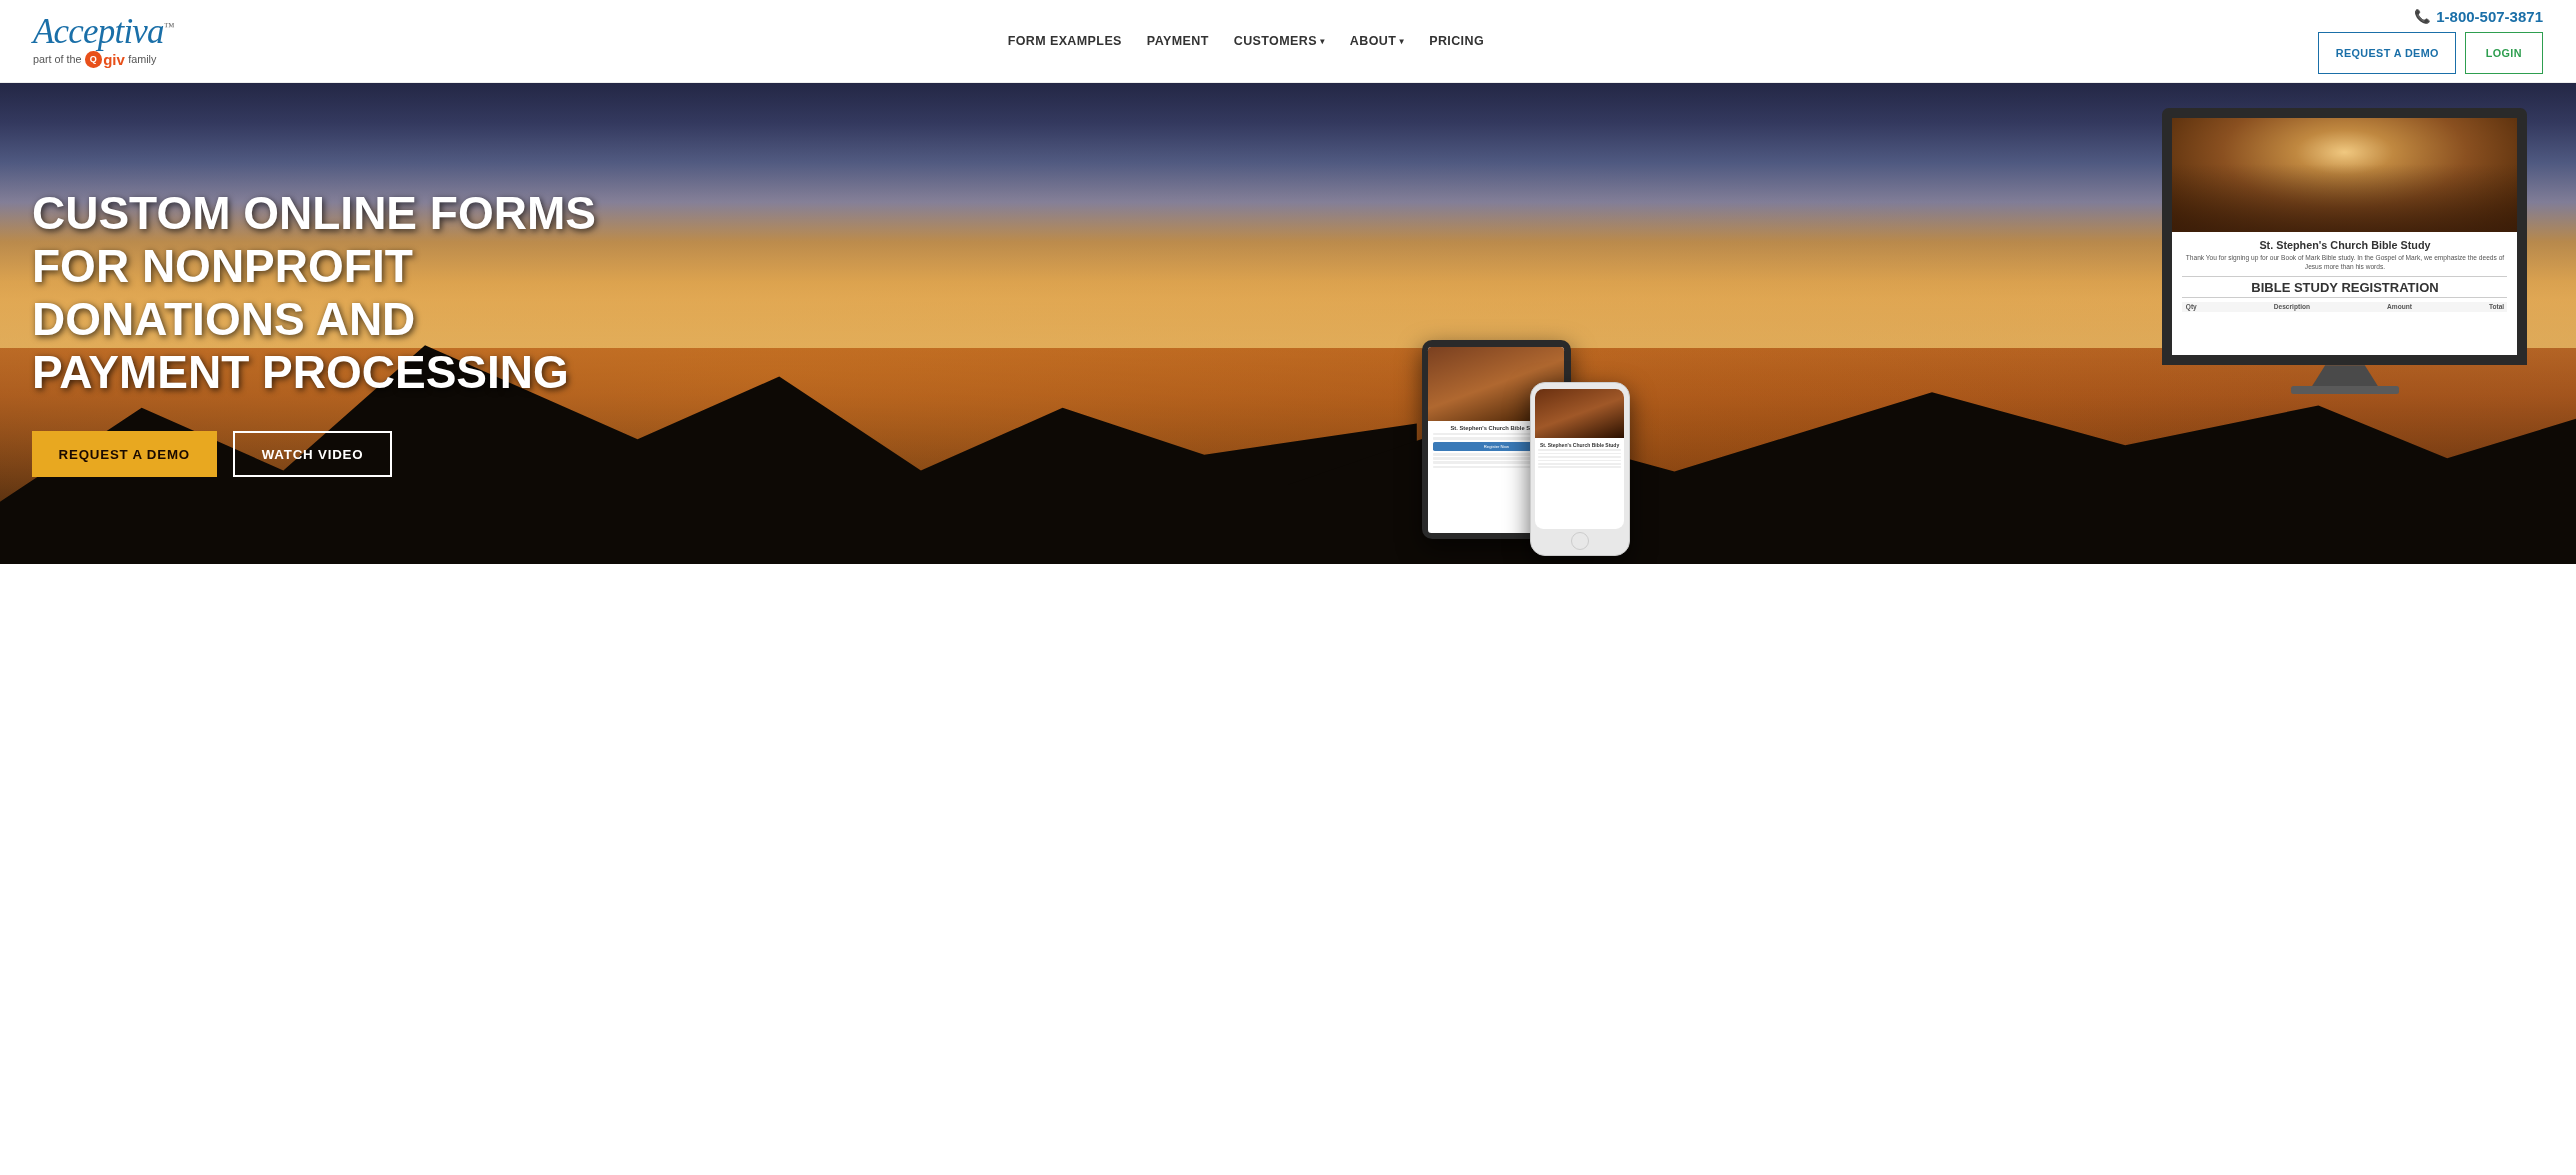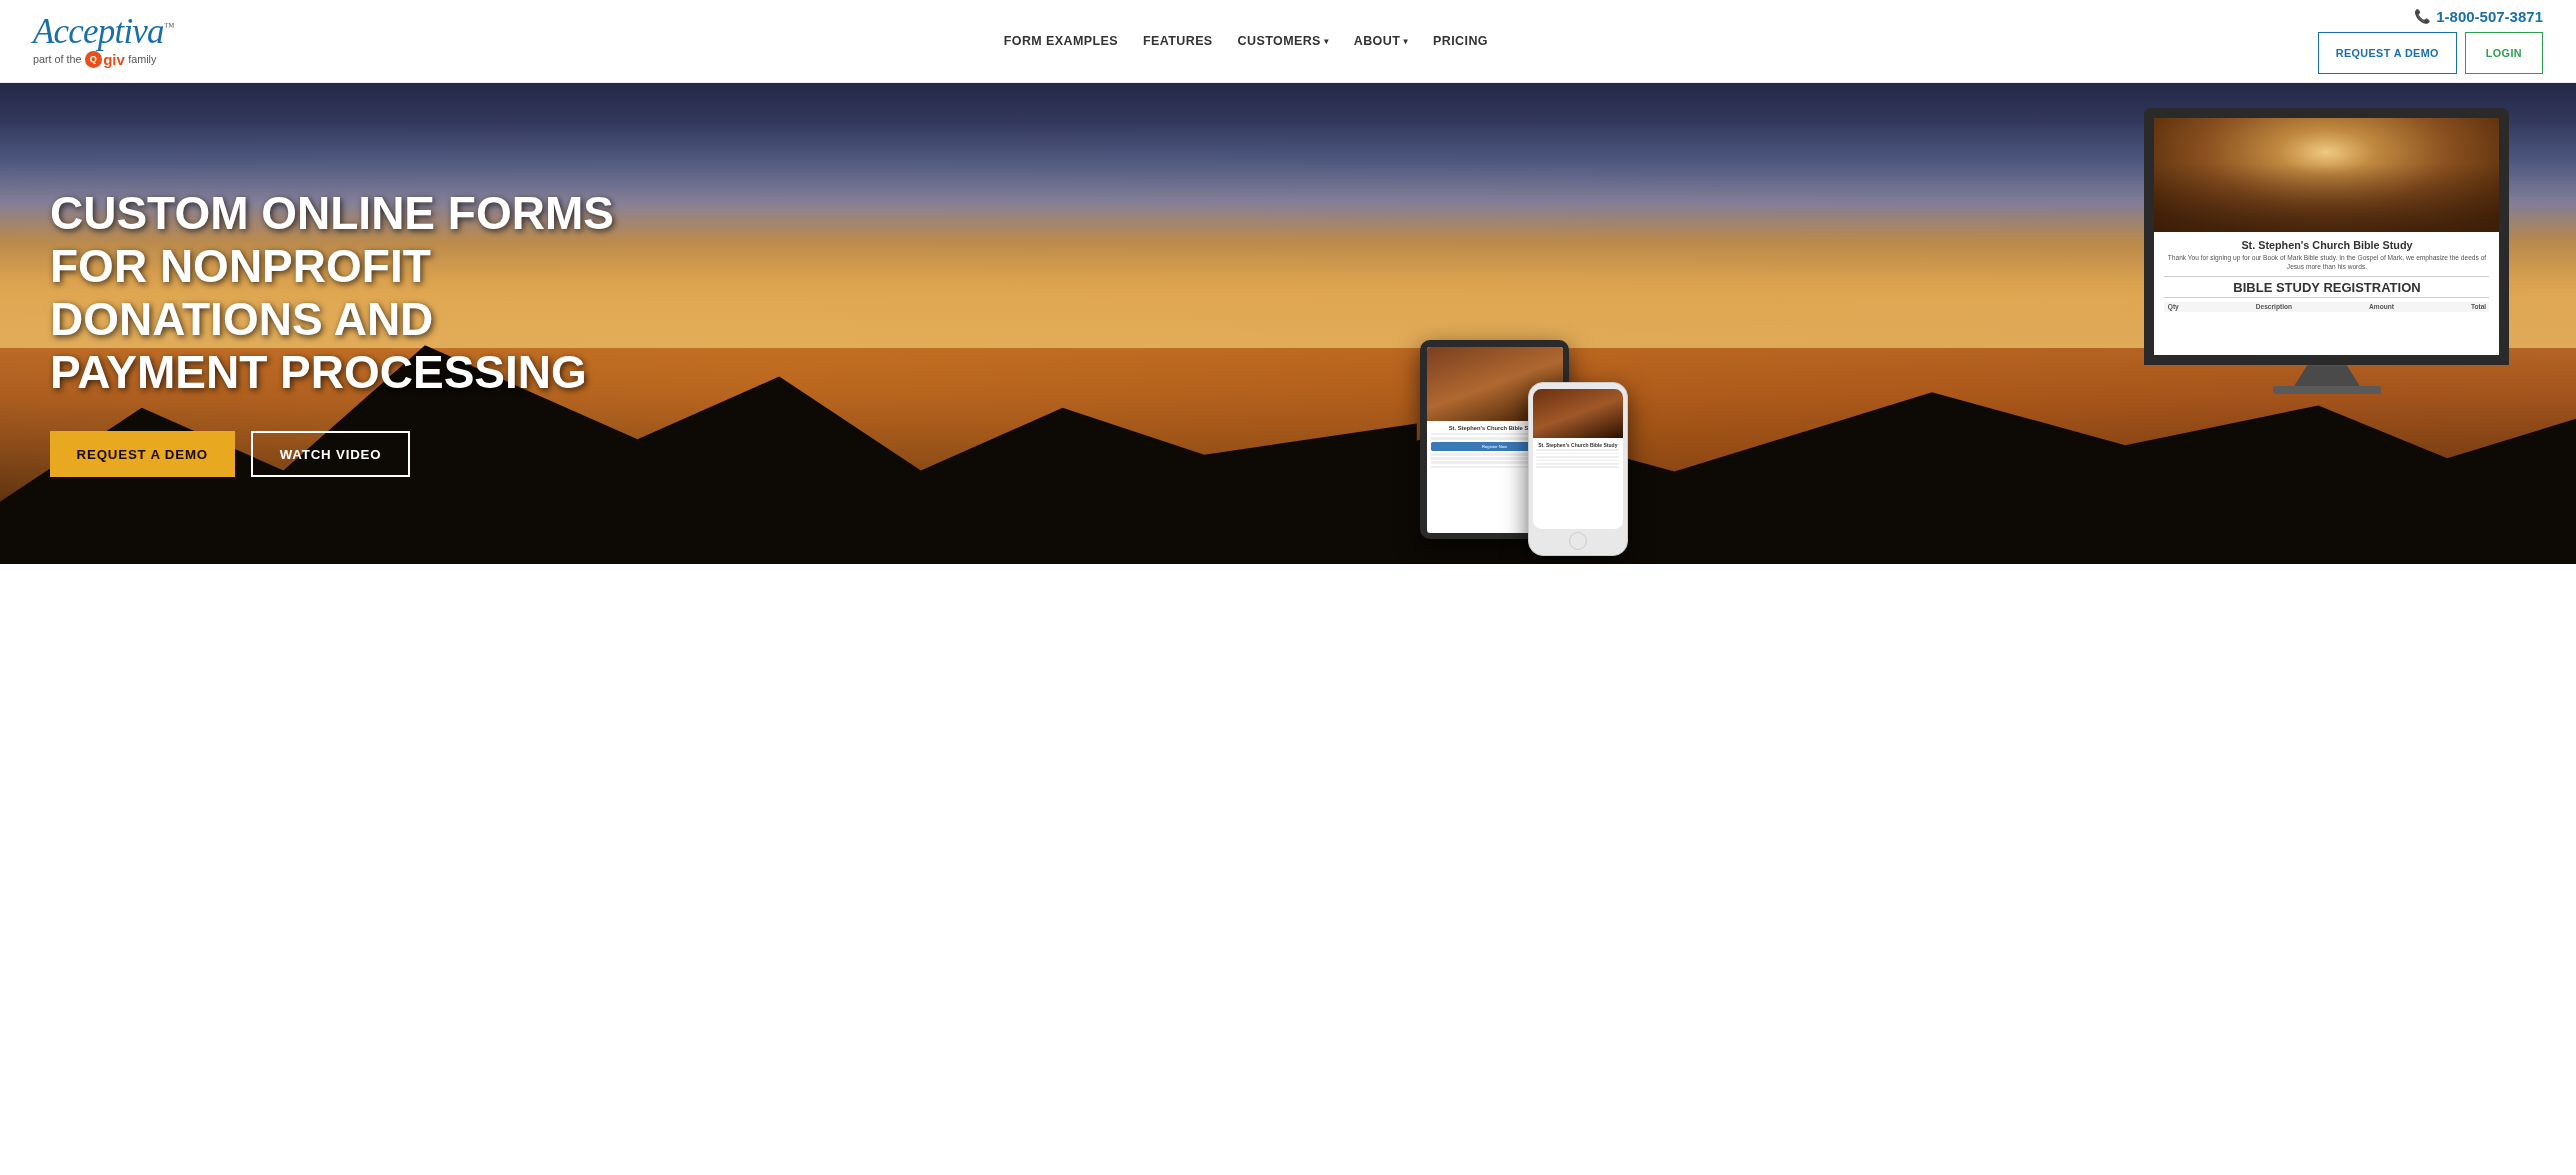--- a/index.html
+++ b/index.html
@@ -174,21 +174,21 @@
       height: 55%;
       background: linear-gradient(180deg, #1a2a5c 0%, #2a4080 15%, #4a6ab0 30%, #8a9ad0 45%, #c8a060 60%, #e8b860 75%, #f0c870 100%);
       opacity: 0.7;
     }
 
     .hero-content {
       position: absolute;
       top: 0; left: 0; right: 0; bottom: 0;
       display: flex;
       align-items: center;
-      padding: 0 50px;
+      padding: 0 32px;
     }
 
     .hero-text {
       flex: 0 0 55%;
       padding-top: 16.6px;
     }
     .hero-title {
       font-size: 46px;
       font-weight: 900;
       color: #fff;
@@ -451,21 +451,21 @@
       </span>
       <span>family</span>
     </div>
   </div>
 
   <nav>
     <a class="nav-item">
       <span>FORM EXAMPLES</span>
     </a>
     <a class="nav-item">
-      <span>FEATURES</span>
+      <span>PAYMENT</span>
     </a>
     <a class="nav-item">
       <span>CUSTOMERS</span>
       <span class="chevron-down">▾</span>
     </a>
     <a class="nav-item">
       <span>ABOUT</span>
       <span class="chevron-down">▾</span>
     </a>
     <a class="nav-item">

